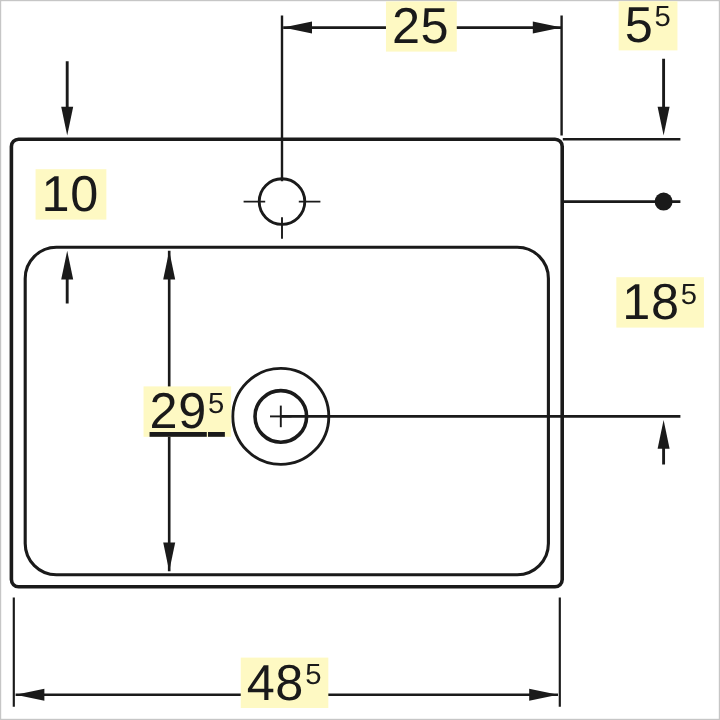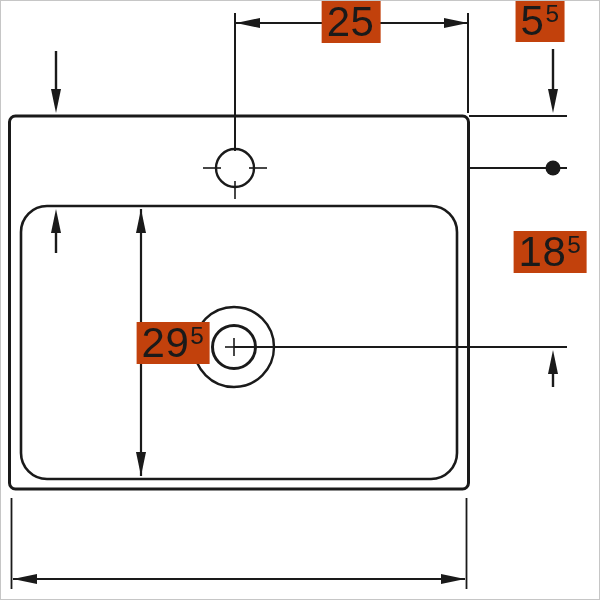--- a/index.html
+++ b/index.html
@@ -12,21 +12,21 @@
     box-sizing: border-box;
     font-family: "Liberation Sans", sans-serif;
     overflow: hidden;
   }
   svg.drawing { position: absolute; left: 0; top: 0; }
   .stroke { stroke: var(--line, #1a1a1a); fill: none; }
   .fill   { fill: var(--line, #1a1a1a); stroke: none; }
   .dim-label {
     position: absolute;
     transform: translate(-50%, -50%);
-    background: #c2410c;
+    background: #fef9c3;
     padding: 0 5px;
     font-size: 42px;
     line-height: 1;
     color: var(--line, #1a1a1a);
     white-space: nowrap;
     letter-spacing: 0.5px;
   }
   .sup { font-size: 0.58em; vertical-align: 0.55em; margin-left: 1px; }
 </style>
 </head>
@@ -86,23 +86,29 @@
   </svg>
 
   <div class="dim-label" style="left:350px; top:21px;">
     <span>25</span><span class="sup"></span>
   </div>
 
   <div class="dim-label" style="left:539px; top:20px;">
     <span>5</span><span class="sup">5</span>
   </div>
 
+  <div class="dim-label" style="left:58px; top:161px;">
+    <span>10</span><span class="sup"></span>
+  </div>
 
   <div class="dim-label" style="left:549px; top:251px;">
     <span>18</span><span class="sup">5</span>
   </div>
 
-  <div class="dim-label" style="left:172px; top:342px;">
+  <div class="dim-label" style="left:155px; top:342px;text-decoration:underline;">
     <span>29</span><span class="sup">5</span>
   </div>
 
+  <div class="dim-label" style="left:236px; top:568px;">
+    <span>48</span><span class="sup">5</span>
+  </div>
 
 </div>
 
 </body></html>

